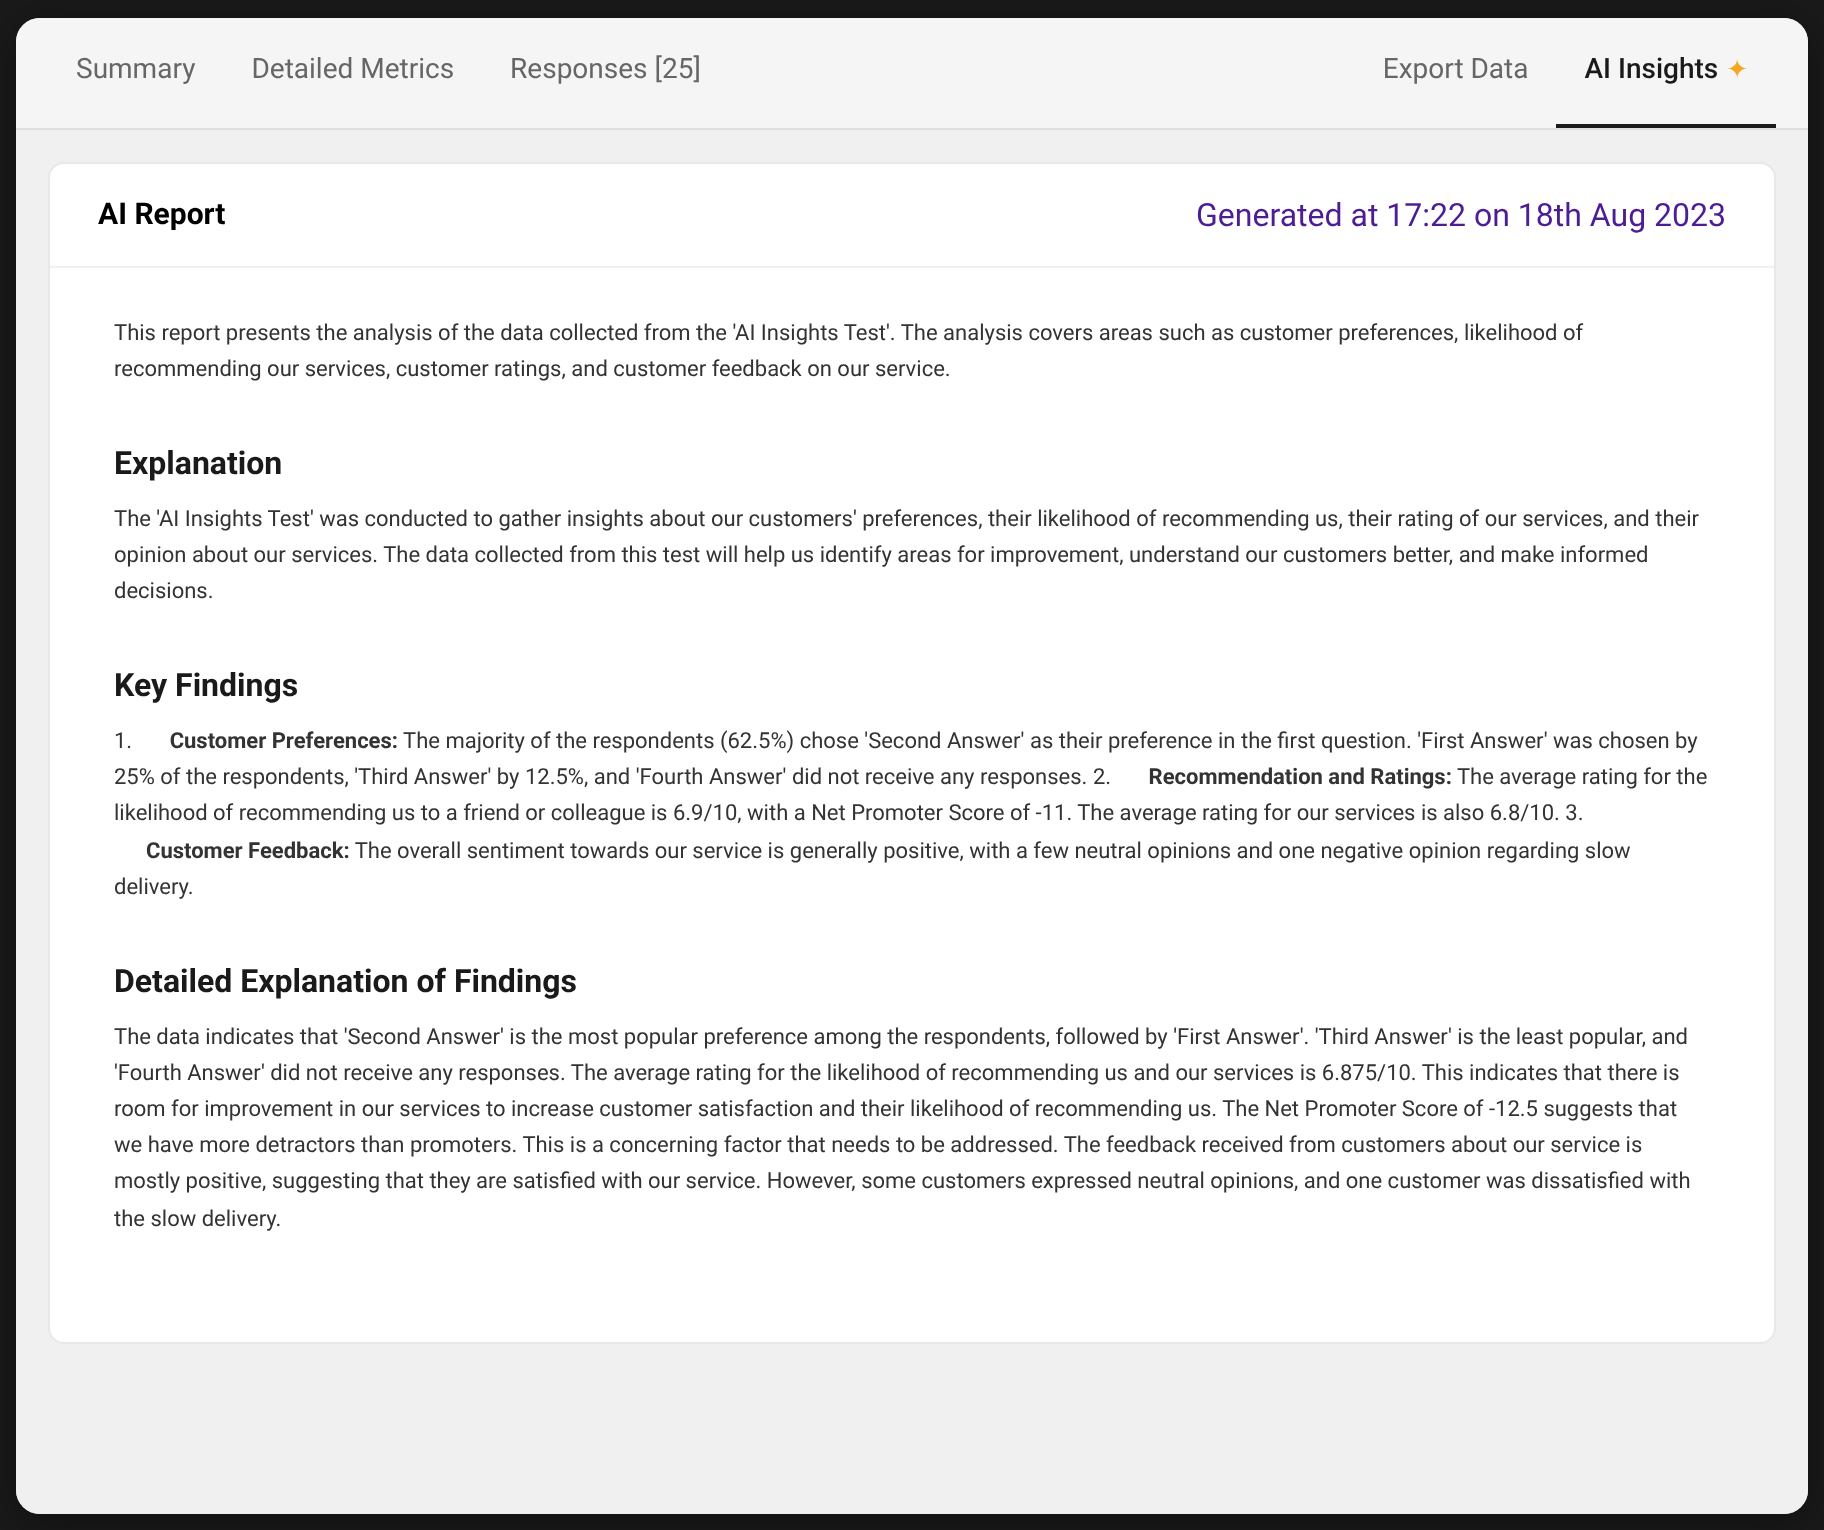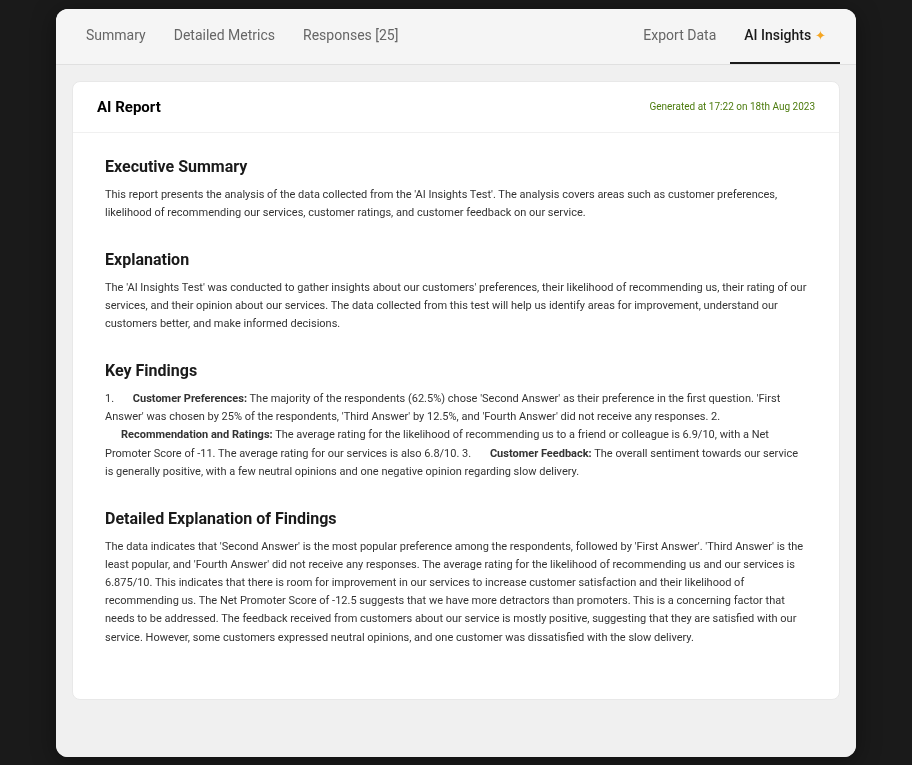--- a/index.html
+++ b/index.html
@@ -14,21 +14,21 @@
       width: 912px;
       height: 765px;
       display: flex;
       align-items: center;
       justify-content: center;
     }
 
     .window {
       background: #f0f0f0;
       border-radius: 12px;
-      width: 800px;
+      width: 896px;
       height: 748px;
       overflow: hidden;
       box-shadow: 0 4px 24px rgba(0,0,0,0.4);
     }
 
     .tab-bar {
       background: #f5f5f5;
       border-bottom: 1px solid #e0e0e0;
       display: flex;
       align-items: center;
@@ -92,22 +92,22 @@
       border-bottom: 1px solid #f0f0f0;
     }
 
     .report-title {
       font-size: 15px;
       font-weight: 700;
       color: #000000;
     }
 
     .report-meta {
-      font-size: 10px;
-      color: #4d7c0f;
+      font-size: 16px;
+      color: #4c1d95;
     }
 
     .report-body {
       padding: 24px 32px;
     }
 
     .section {
       margin-bottom: 28px;
     }
 
@@ -154,21 +154,20 @@
 
   <div class="content-area">
     <div class="report-card">
       <div class="report-header">
         <span class="report-title">AI Report</span>
         <span class="report-meta">Generated at 17:22 on 18th Aug 2023</span>
       </div>
       <div class="report-body">
 
         <div class="section">
-          <div class="section-heading">Executive Summary</div>
           <div class="section-text">This report presents the analysis of the data collected from the 'AI Insights Test'. The analysis covers areas such as customer preferences, likelihood of recommending our services, customer ratings, and customer feedback on our service.</div>
         </div>
 
         <div class="section">
           <div class="section-heading">Explanation</div>
           <div class="section-text">The 'AI Insights Test' was conducted to gather insights about our customers' preferences, their likelihood of recommending us, their rating of our services, and their opinion about our services. The data collected from this test will help us identify areas for improvement, understand our customers better, and make informed decisions.</div>
         </div>
 
         <div class="section">
           <div class="section-heading">Key Findings</div>

